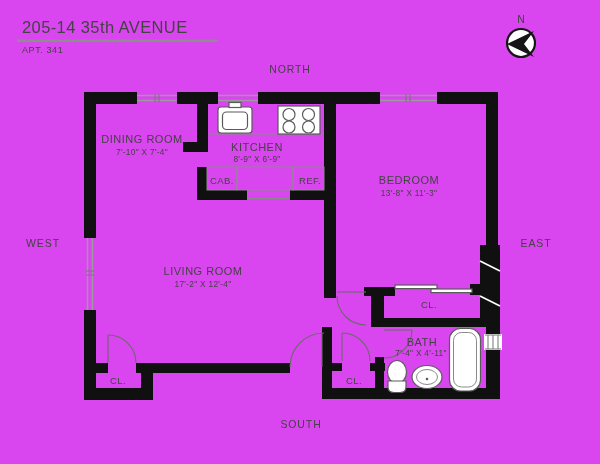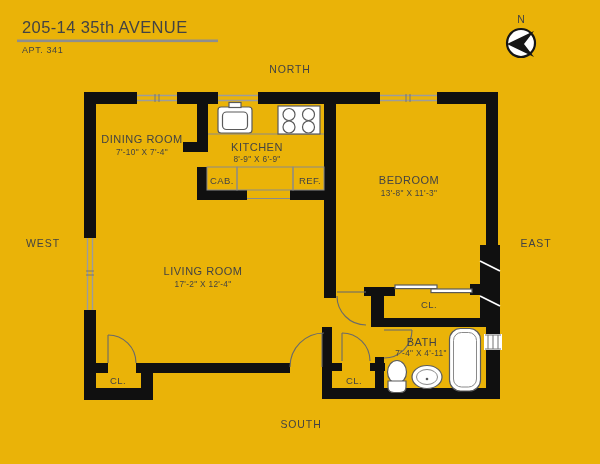--- a/index.html
+++ b/index.html
@@ -1,16 +1,16 @@
 <!DOCTYPE html>
 <html><head>
 <meta charset="utf-8">
 <style>
   html,body{margin:0;padding:0;background:#fff;}
-  .page{position:relative;width:600px;height:464px;background:#eab308;overflow:hidden;
+  .page{position:relative;width:600px;height:464px;background:#d946ef;overflow:hidden;
         font-family:"Liberation Sans", sans-serif;}
   svg{position:absolute;left:0;top:0;}
   .wall{fill:#101010;stroke:none;}
   .fix{fill:#ffffff;stroke:#5a5a5a;stroke-width:1.2;}
   .fixthin{fill:none;stroke:#8a8a8a;stroke-width:1;}
   .door{fill:none;stroke:#6a6a6a;stroke-width:1.1;}
   .win{stroke:#9c9c9c;stroke-width:1.4;}
   .wintick{stroke:#777;stroke-width:1;}
   .hatch{stroke:#ffffff;stroke-width:1.6;}
   text{fill:#434343;}

